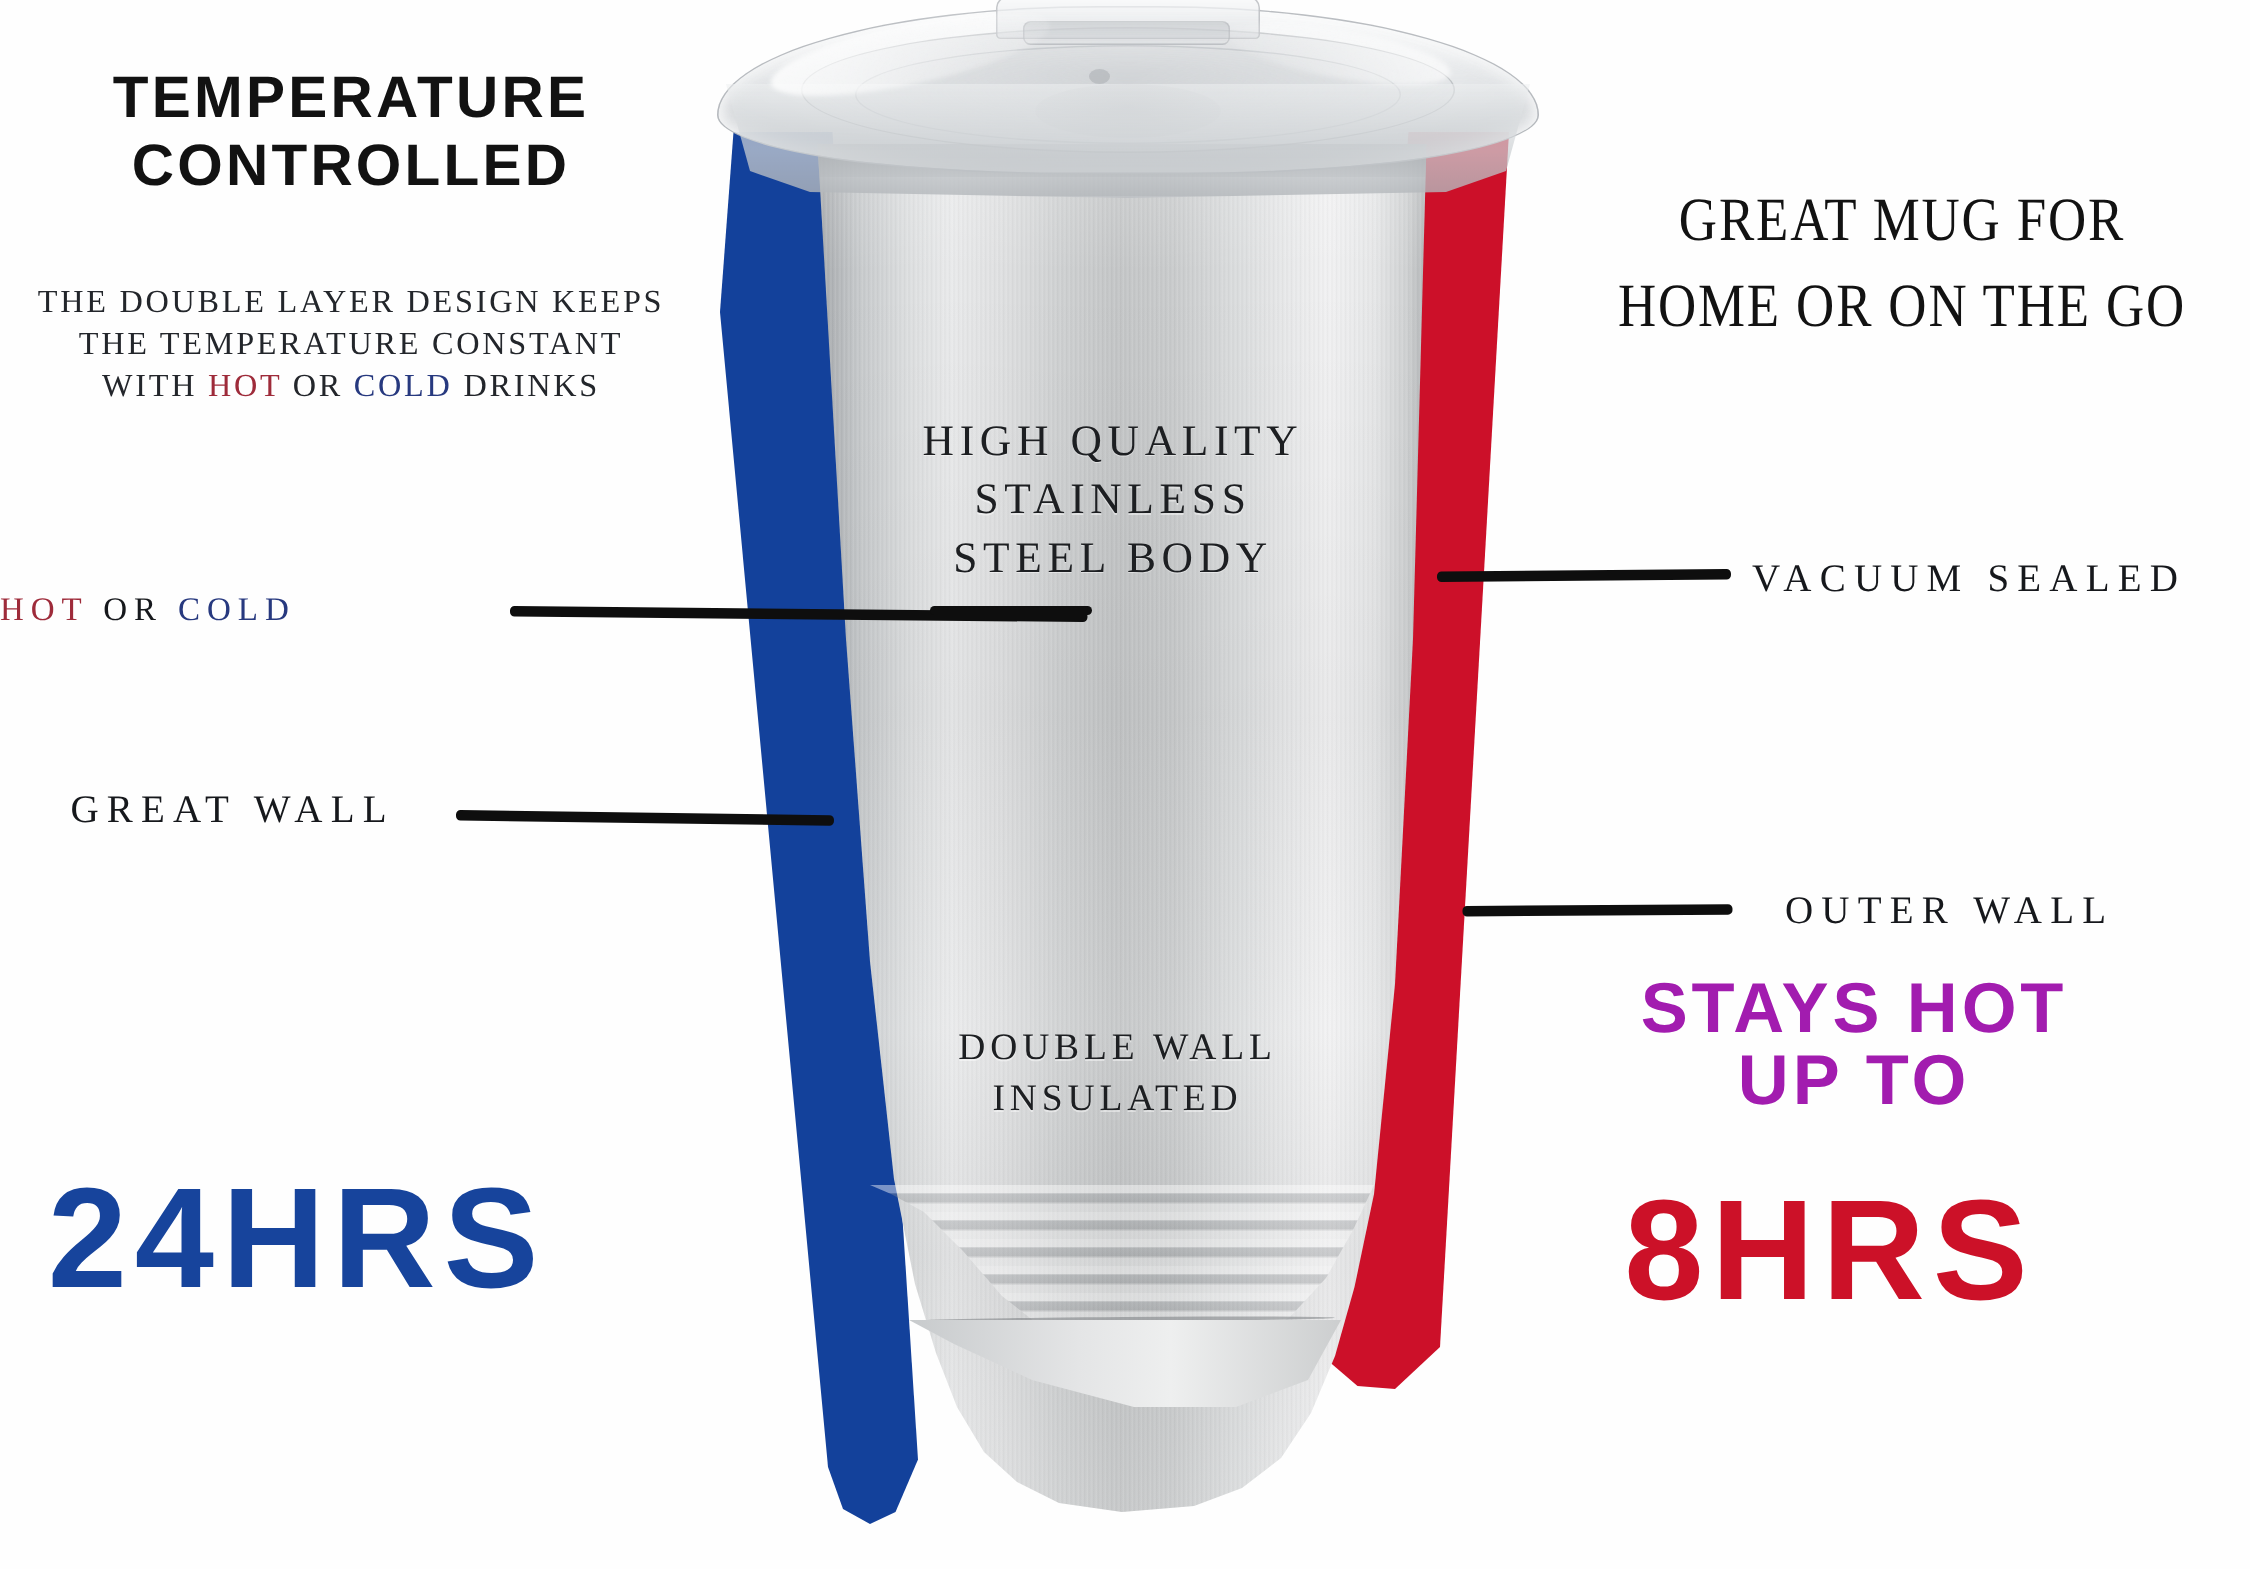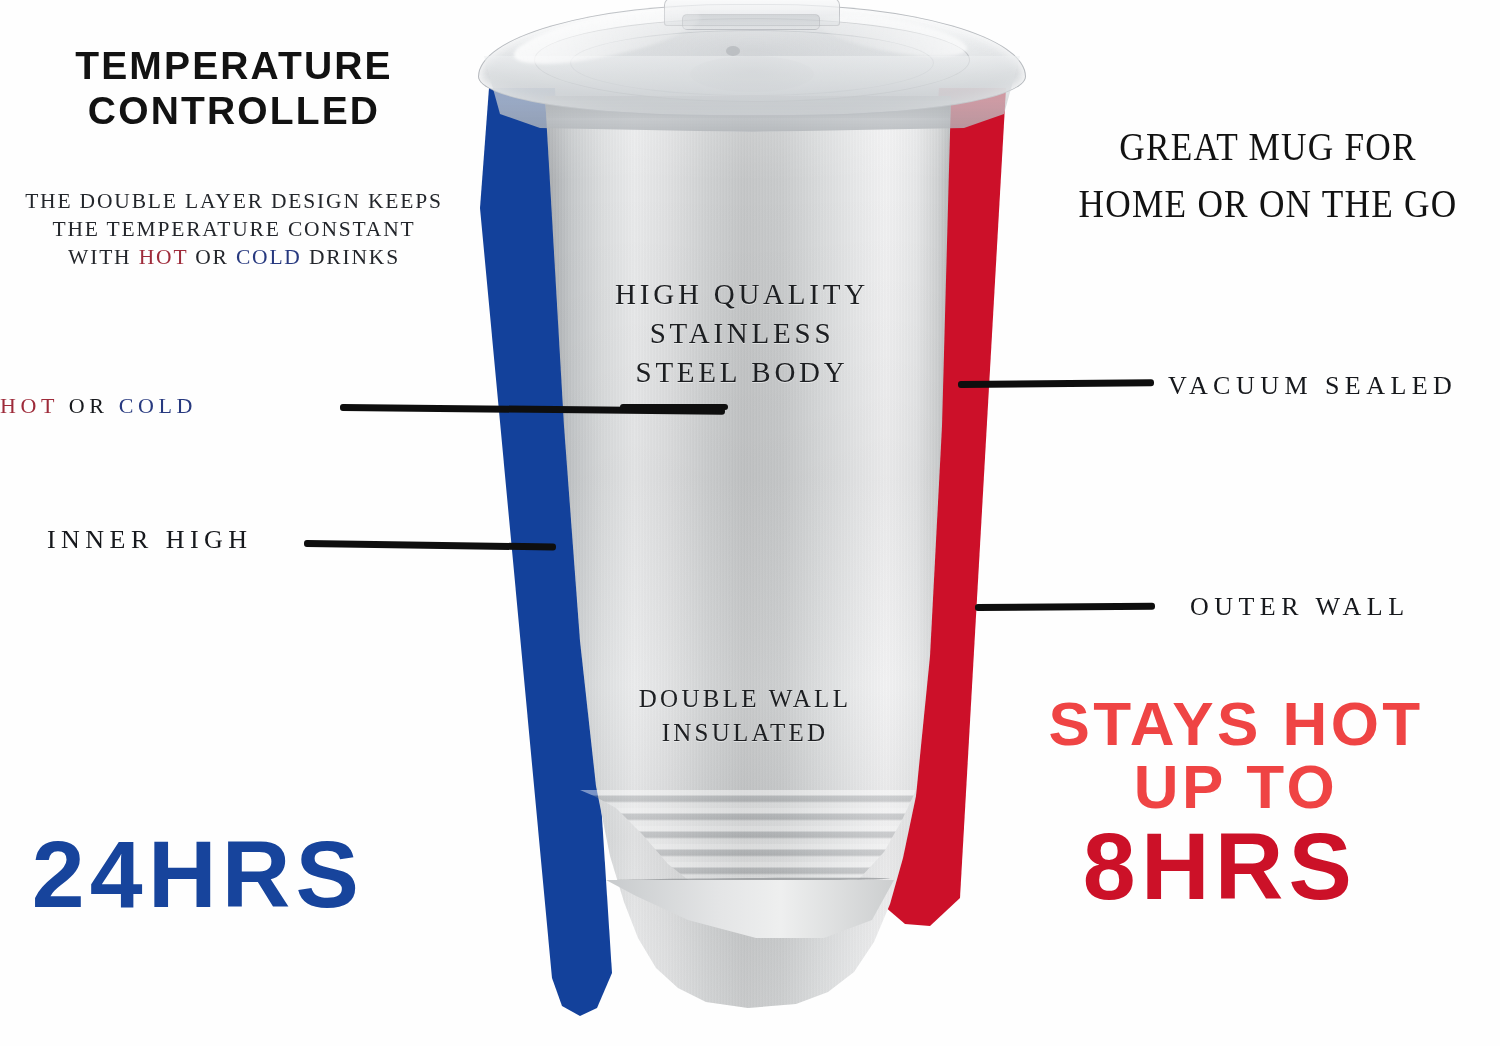--- a/index.html
+++ b/index.html
@@ -221,21 +221,21 @@
     background:#0e0e0e; border-radius:3px;
     transform:rotate(0.8deg); transform-origin:left center;
   }
 
   
   #holds-cold {
     position:absolute; left:18px; top:660px; width:490px;
     font-size:47px; color:#17449C;
   }
   #stat-24 {
-    position:absolute; left:18px; top:826px; width:360px;
+    position:absolute; left:18px; top:778px; width:360px;
     font-size:95px; color:#17449C;
   }
 
   
   #great-mug {
     position:absolute; left:1036px; top:118px; width:464px;
     font-family:"Liberation Serif", serif;
     font-weight:normal; color:#121212;
     font-size:41px; line-height:1.40;
     letter-spacing:.035em; text-align:center;
@@ -255,25 +255,25 @@
     position:absolute; left:975px; top:604px; width:180px; height:7px;
     background:#0e0e0e; border-radius:3px;
     transform:rotate(-0.4deg); transform-origin:left center;
   }
   #label-outer {
     position:absolute; left:1152px; top:592px; font-size:26px;margin-left:38px;
   }
 
   
   #stays-hot {
-    position:absolute; left:1010px; top:692px; width:452px;
-    font-size:62px; color:#ef4444;
+    position:absolute; left:1010px; top:648px; width:452px;
+    font-size:47px; color:#a21caf;
   }
   #stat-8 {
-    position:absolute; left:1050px; top:818px; width:340px;
+    position:absolute; left:1050px; top:786px; width:340px;
     font-size:95px; color:#CC1128;
   }
 
   
   .engraved {
     position:absolute;
     font-family:"Liberation Serif", serif;
     color:#1d1f22; letter-spacing:.13em;
     text-align:center; line-height:1.34;
     text-shadow:0 1px 0 rgba(255,255,255,.45);
@@ -338,21 +338,21 @@
     <div>
       <span>WITH </span><span class="hot-w">HOT</span><span> OR </span><span class="cold-w">COLD</span><span> DRINKS</span>
     </div>
   </div>
 
   <div class="callout-label" id="label-hotcold">
     <span class="hot-w">HOT</span><span> OR </span><span class="cold-w">COLD</span>
   </div>
   <div id="line-hotcold"></div>
 
-  <div class="callout-label" id="label-innerwall">INNER HIGH</div>
+  <div class="callout-label" id="label-innerwall">GREAT WALL</div>
   <div id="line-innerwall"></div>
 
   <div class="big-stat" id="stat-24">24HRS</div>
 
   <div id="great-mug">
     <div>GREAT MUG FOR</div>
     <div>HOME OR ON THE GO</div>
   </div>
 
   <div id="line-vacuum"></div>

